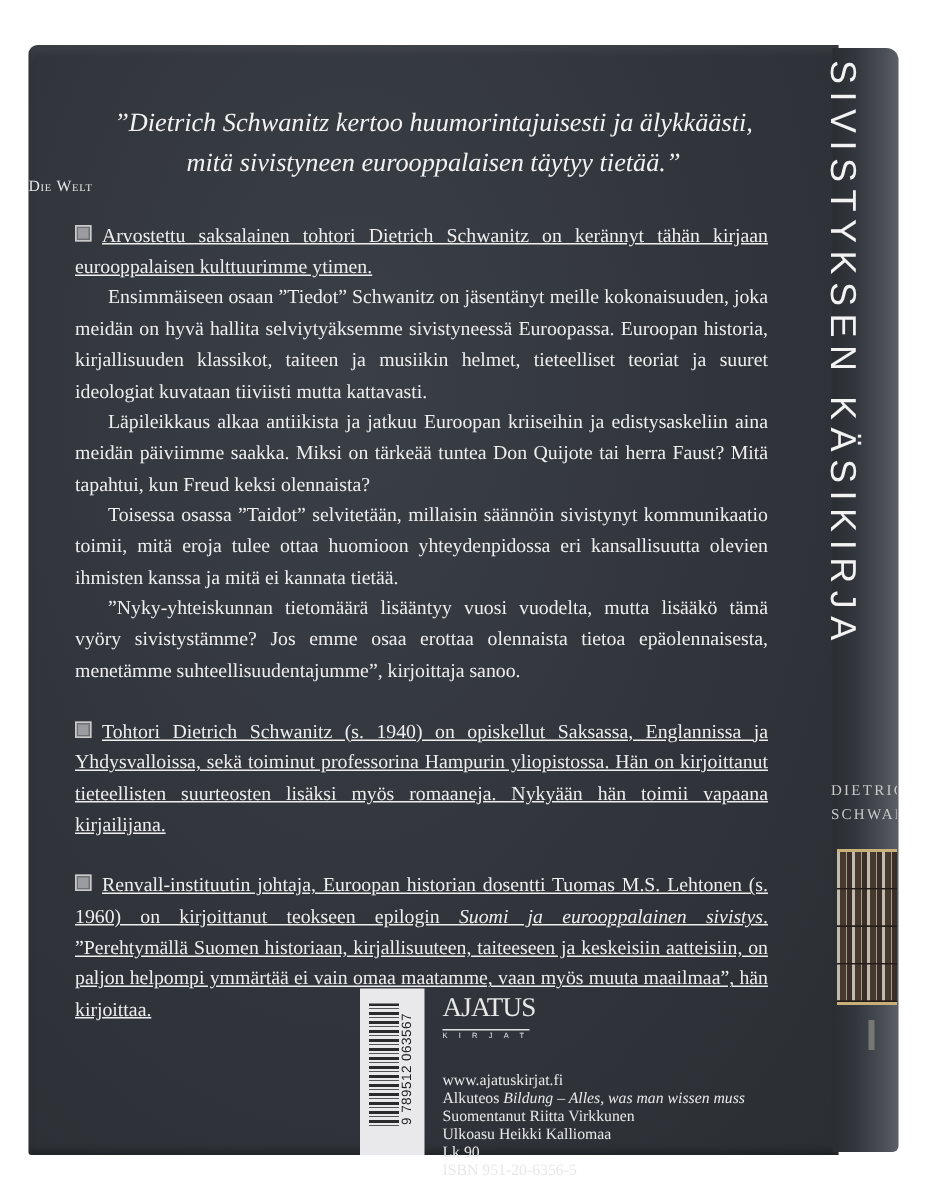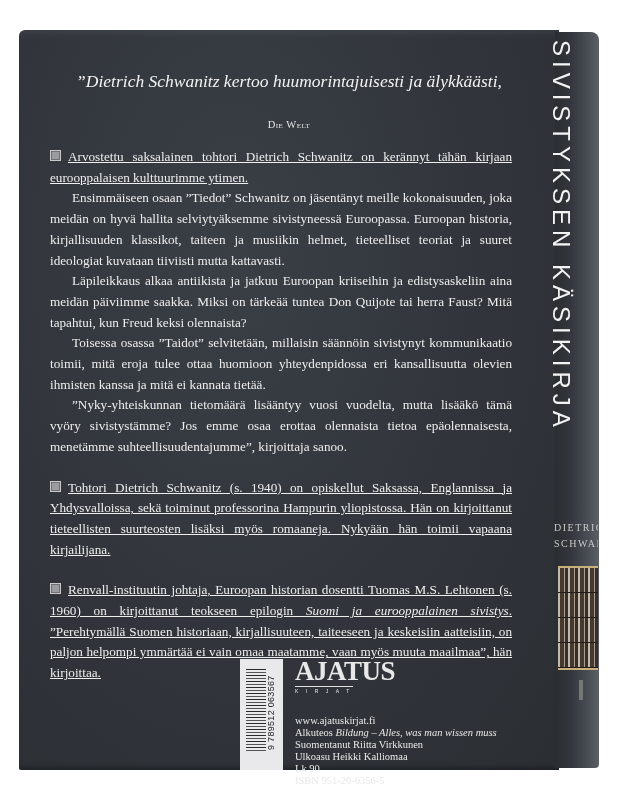--- a/index.html
+++ b/index.html
@@ -20,21 +20,21 @@
   .spine {
     position: absolute; left: 536px; top: 2px; width: 44px; height: 736px;
     background: linear-gradient(to right, #2a2d31 0%, #33373d 35%, #494d54 75%, #5c5f66 100%);
     border-radius: 0 8px 4px 0;
   }
   .quote {
     position: absolute; left: 0; top: 38px; width: 540px; text-align: center;
     color: #f2f2f2; font-style: italic; font-size: 17.5px; line-height: 27px;
   }
   .quote-src {
-    position: absolute; left: 0; top: 89px; width: 540px; text-align: center;
+    position: absolute; left: 0; top: 89px; width: 540px; text-align: left;
     color: #e6e6e6; font-size: 10.5px; letter-spacing: 0.5px; font-variant: small-caps;
   }
   .body-text {
     position: absolute; left: 31px; top: 117px; width: 462px;
     color: #eeeeee; font-size: 13.2px; line-height: 20.7px; text-align: justify;
   }
   .body-text p { margin: 0; text-indent: 22px; }
   .body-text p.first { text-indent: 0; text-decoration: underline; }
   .body-text .section { margin-bottom: 20px; }
   .bullet {
@@ -52,21 +52,21 @@
   }
   .barcode-num {
     position: absolute; left: 26px; top: 8px; width: 12px; height: 92px;
     writing-mode: vertical-rl; transform: rotate(180deg);
     font-family: "Liberation Sans", sans-serif; font-size: 9px; color: #222; letter-spacing: 0.3px;
     text-align: center;
   }
   .publisher {
     position: absolute; left: 276px; top: 627px; color: #e8e8e8;
   }
-  .pub-logo { font-size: 27px; line-height: 28px; letter-spacing: -0.5px; font-weight: bold; }
+  .pub-logo { font-size: 18px; line-height: 28px; letter-spacing: -0.5px; }
   .pub-sub {
     font-family: "Liberation Sans", sans-serif; font-size: 5px; letter-spacing: 7.5px;
     border-top: 1px solid #e0e0e0; width: 58px; padding-top: 1px; margin-top: 1px;
   }
   .pub-lines { font-size: 10.5px; line-height: 12px; margin-top: 21px; }
   .pub-lines div { white-space: nowrap; }
   .spine-title {
     position: absolute; left: 545px; top: 40px; width: 30px; height: 470px;
     writing-mode: vertical-rl; color: #f3f3f3;
     font-family: "Liberation Sans", sans-serif; font-size: 24px; letter-spacing: 5px;
@@ -91,20 +91,21 @@
     position: absolute; left: 579px; top: 680px; width: 4px; height: 20px; background: #777;
   }
 </style>
 </head>
 <body>
 
 <div class="book">
   <div class="cover">
     <div class="quote">
       <div>”Dietrich Schwanitz kertoo huumorintajuisesti ja älykkäästi,</div>
+      <div>mitä sivistyneen eurooppalaisen täytyy tietää.”</div>
     </div>
     <div class="quote-src">Die Welt</div>
 
     <div class="body-text">
       <div class="section">
         <p class="first"><span class="bullet"></span><span>Arvostettu saksalainen tohtori Dietrich Schwanitz on kerännyt tähän kirjaan eurooppalaisen kulttuurimme ytimen.</span></p>
         <p>Ensimmäiseen osaan ”Tiedot” Schwanitz on jäsentänyt meille kokonaisuuden, joka meidän on hyvä hallita selviytyäksemme sivistyneessä Euroopassa. Euroopan historia, kirjallisuuden klassikot, taiteen ja musiikin helmet, tieteelliset teoriat ja suuret ideologiat kuvataan tiiviisti mutta kattavasti.</p>
         <p>Läpileikkaus alkaa antiikista ja jatkuu Euroopan kriiseihin ja edistysaskeliin aina meidän päiviimme saakka. Miksi on tärkeää tuntea Don Quijote tai herra Faust? Mitä tapahtui, kun Freud keksi olennaista?</p>
         <p>Toisessa osassa ”Taidot” selvitetään, millaisin säännöin sivistynyt kommunikaatio toimii, mitä eroja tulee ottaa huomioon yhteydenpidossa eri kansallisuutta olevien ihmisten kanssa ja mitä ei kannata tietää.</p>
         <p>”Nyky-yhteiskunnan tietomäärä lisääntyy vuosi vuodelta, mutta lisääkö tämä vyöry sivistystämme? Jos emme osaa erottaa olennaista tietoa epäolennaisesta, menetämme suhteellisuudentajumme”, kirjoittaja sanoo.</p>

